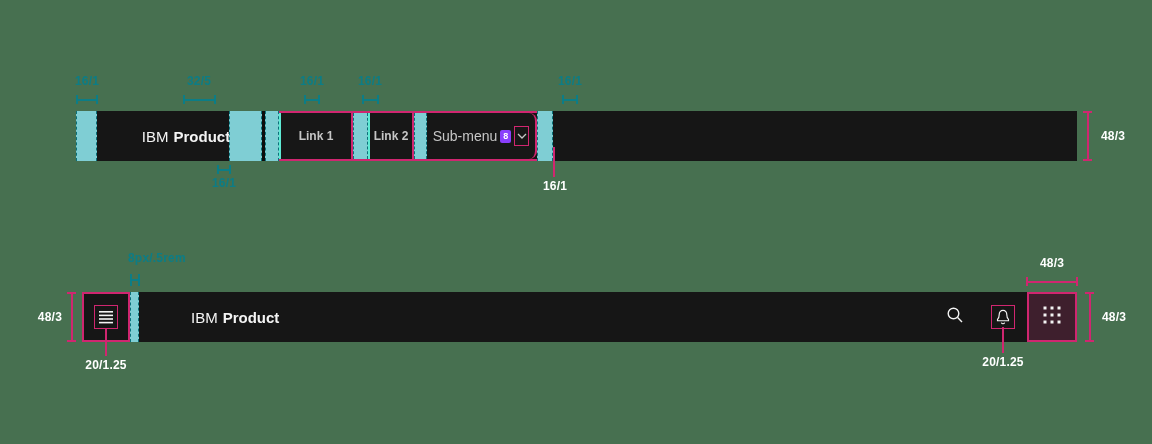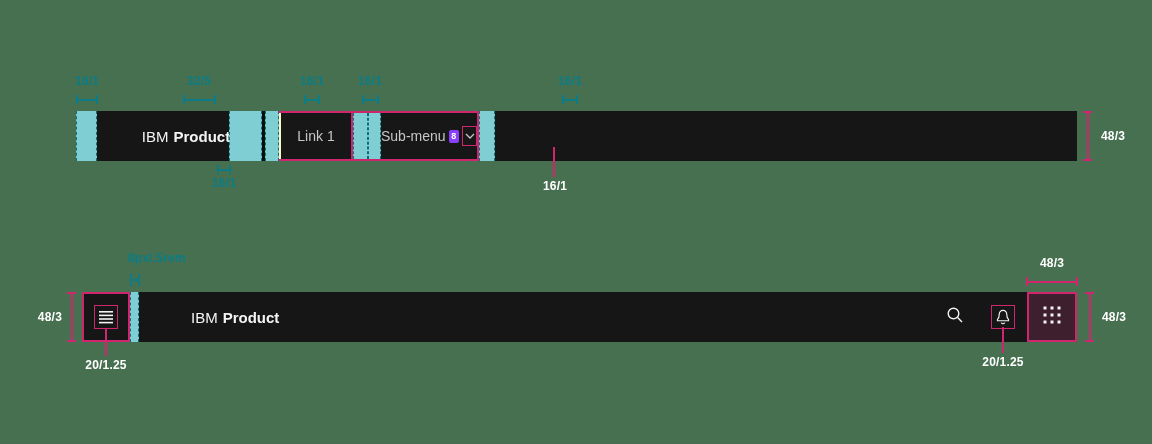--- a/index.html
+++ b/index.html
@@ -24,22 +24,22 @@
   }
   .brand-box .prefix { font-weight:400; margin-right:5px; }
   .brand-box .pname  { font-weight:700; }
   .divider { flex:none; background:#0d0d0d; height:100%; }
   .pink-region {
     flex:none; display:flex; align-items:stretch; height:100%;
     border-top:2px solid #d02670; border-bottom:2px solid #d02670;
   }
   .linkbox {
     flex:none; display:flex; align-items:center; justify-content:center;
-    background:#171717; color:#c6c6c6; font-size:14px; white-space:nowrap;
-    border-left:2px solid #fef9c3; border-right:2px solid #d02670;
+    background:#171717; color:#c6c6c6; font-size:12px; white-space:nowrap;
+    border-left:2px solid #5eead4; border-right:2px solid #d02670;font-weight:bold;
   }
   .submenu {
     flex:none; display:flex; align-items:center; justify-content:center;
     background:#171717; color:#c6c6c6; font-size:14px; white-space:nowrap;
     border-right:2px solid #d02670;
   }
   .badge {
     display:inline-block; width:11px; height:13px; margin-left:3px;
     background:#8a3ffc; color:#fff; font-size:9px; line-height:13px;
     text-align:center; border-radius:2px; font-weight:600;
@@ -105,22 +105,25 @@
     </div>
     <div class="tspacer" style="width:33px;"></div>
     <div class="divider" style="width:3px;"></div>
     <div class="tspacer" style="width:14px;"></div>
 
     <div class="pink-region">
       <div class="linkbox" style="width:74px;">
         <span>Link 1</span>
       </div>
       <div class="tspacer" style="width:15px;"></div>
+      <div class="linkbox" style="width:46px;">
+        <span>Link 2</span>
+      </div>
       <div class="tspacer" style="width:13px;"></div>
-      <div class="submenu" style="width:98px;">
+      <div class="submenu" style="width:110px;border-radius:8px;">
         <span>Sub-menu</span>
         <span class="badge">8</span>
         <span class="chevbox">
           <svg width="10" height="6" viewBox="0 0 10 6">
             <polyline points="1,1 5,5 9,1" fill="none" stroke="#c6c6c6" stroke-width="1.3"></polyline>
           </svg>
         </span>
       </div>
     </div>
 

